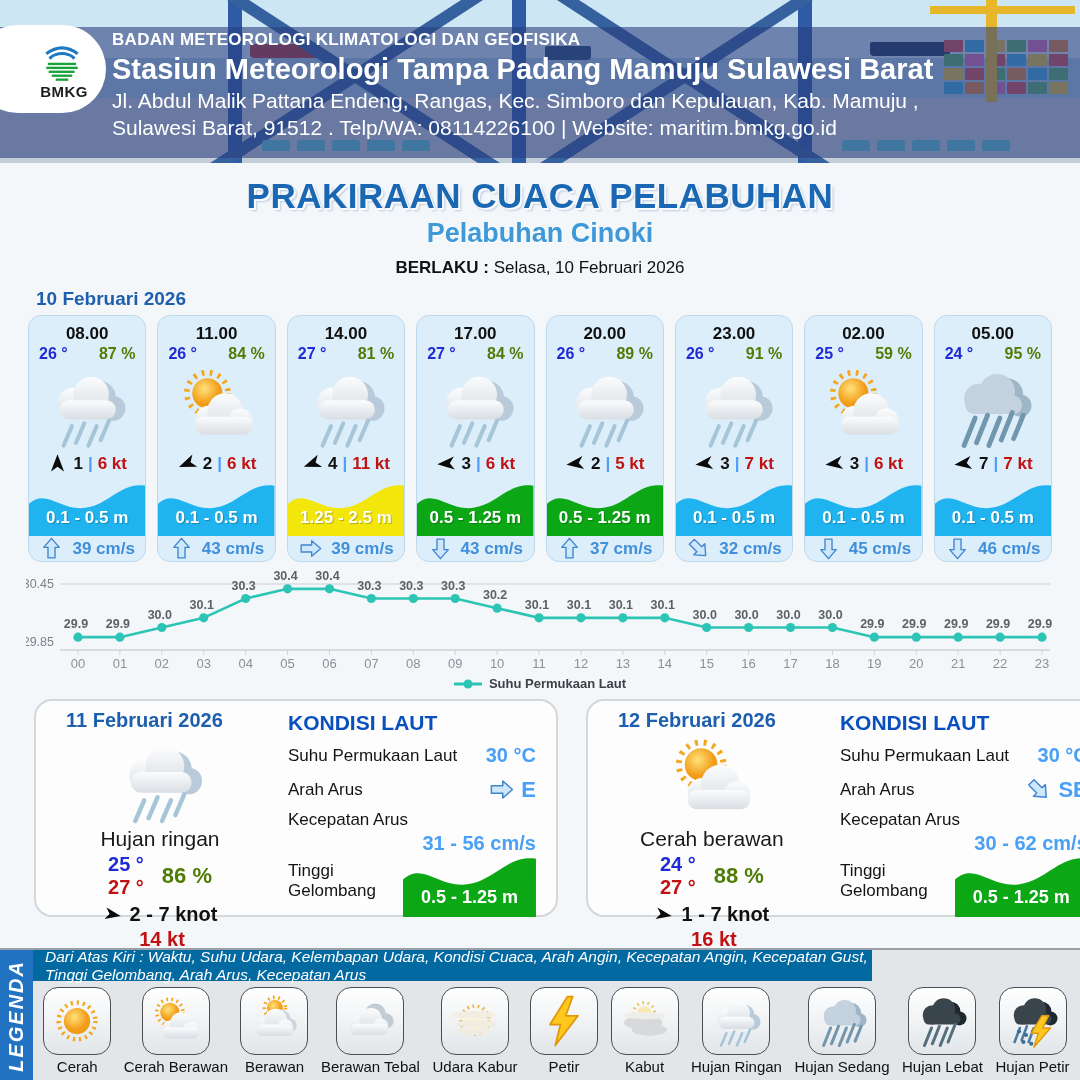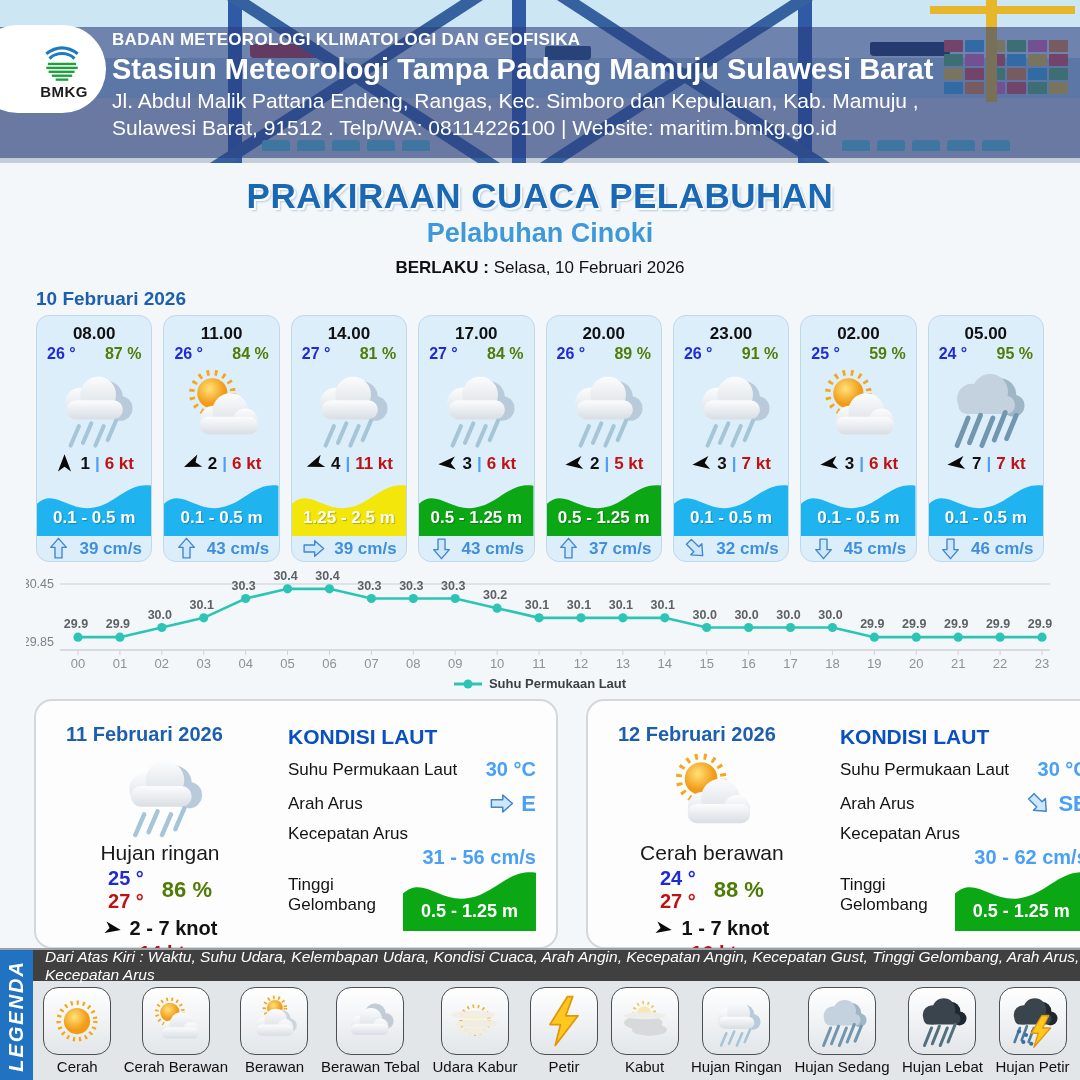--- a/index.html
+++ b/index.html
@@ -33,21 +33,21 @@
   
   .title-main { text-align:center; margin-top:13px; font-size:35px; font-weight:800; color:#1a67b4; letter-spacing:.5px;
                 text-shadow:2px 2px 0 rgba(255,255,255,.9), 3px 3px 2px rgba(140,170,200,.55); }
   .title-sub  { text-align:center; font-size:27px; font-weight:bold; color:#3f98d8; margin-top:2px;
                 text-shadow:1px 1px 0 rgba(255,255,255,.8); }
   .validity { display:flex; justify-content:center; gap:56px; margin-top:9px; font-size:17px; color:#111; }
   .validity b { font-weight:bold; }
   .fdate { margin:10px 0 5px 36px; font-size:19px; font-weight:bold; color:#1d5fae; }
 
   
-  .cards { display:flex; gap:11px; margin:0 36px; }
+  .cards { display:flex; gap:11px; margin:0 28px; }
   .hcard { flex:1; height:247px; background:#ddeefb; border:1.5px solid #bed8ec; border-radius:13px; overflow:hidden;
            display:flex; flex-direction:column; }
   .h-time { text-align:center; font-size:17px; font-weight:bold; color:#101010; margin-top:8px; }
   .h-th { display:flex; justify-content:space-between; padding:1px 10px 0 10px; font-size:16px; font-weight:bold; }
   .h-temp { color:#1f2bd4; } .h-hum { color:#4e7c05; }
   .h-icon { height:90px; display:flex; align-items:center; justify-content:center; }
   .h-icon svg { width:88px; height:88px; }
   .h-wind { display:flex; align-items:center; justify-content:center; gap:5px; height:28px; font-size:17px; font-weight:bold; }
   .warrow { width:21px; height:21px; }
   .h-wnum { color:#111; } .h-sep { color:#4f9df5; font-weight:bold; } .h-wkt { color:#c01212; }
@@ -58,21 +58,21 @@
   .h-cur { display:flex; align-items:center; justify-content:center; gap:8px; flex:1; }
   .carrow { width:25px; height:25px; }
   .h-curval { font-size:17px; font-weight:bold; color:#3f8fdb; }
 
   
   .chart-wrap { margin:4px 26px 0 26px; }
   .chart-legend { display:flex; justify-content:center; align-items:center; gap:7px; margin-top:0px; font-size:13px; color:#3c4146; font-weight:bold; }
 
   
   .days { display:flex; gap:28px; margin:8px 34px 0 34px; }
-  .dcard { flex:1; height:250px; background:#fdfdfd; border:2px solid #d4d8db; border-radius:18px; display:flex; padding:22px 14px; }
+  .dcard { flex:1; height:218px; background:#fdfdfd; border:2px solid #d4d8db; border-radius:18px; display:flex; padding:8px 14px; }
   .d-left { width:220px; display:flex; flex-direction:column; align-items:center; }
   .d-date { align-self:flex-start; margin-left:16px; font-size:20px; font-weight:bold; color:#1d5fae; }
   .d-icon svg { width:95px; height:95px; }
   .d-cond { font-size:21px; color:#1a1a1a; margin-top:-4px; }
   .d-th { display:flex; align-items:center; gap:18px; margin-top:2px; }
   .d-temps { display:flex; flex-direction:column; }
   .d-tmin { color:#1f2bd4; font-size:20px; font-weight:bold; }
   .d-tmax { color:#c01212; font-size:20px; font-weight:bold; }
   .d-hum { color:#4e7c05; font-size:22px; font-weight:bold; }
   .d-wind { display:flex; align-items:center; gap:8px; margin-top:4px; font-size:20px; font-weight:bold; color:#111; }
@@ -89,21 +89,21 @@
   .sea-waverow { display:flex; justify-content:space-between; align-items:flex-start; margin-top:6px; }
   .wave-badge { position:relative; width:160px; height:66px; margin-top:-10px; }
   .wave-badge svg { position:absolute; inset:0; width:100%; height:100%; }
   .wave-badge span { position:absolute; left:0; right:0; bottom:9px; text-align:center; color:#fff; font-size:18px; font-weight:bold; }
 
   
   .legend { position:absolute; left:0; bottom:0; width:1080px; height:132px; background:#e3e6e8; border-top:2px solid #9aa0a6; }
   .legend-bar { position:absolute; left:0; top:0; width:33px; height:132px; background:#2173c2; display:flex; align-items:center; justify-content:center; }
   .legend-bar span { color:#fff; font-weight:bold; font-style:italic; font-size:20px; letter-spacing:2px;
                      writing-mode:vertical-rl; transform:rotate(180deg); }
-  .legend-caption { position:absolute; left:33px; top:0; width:1047px; height:31px; background:#404040; color:#fff;
+  .legend-caption { position:absolute; left:33px; top:0; width:839px; height:31px; background:#0369a1; color:#fff;
                     font-style:italic; font-size:15.5px; display:flex; align-items:center; padding-left:12px; }
   .legend-items { position:absolute; left:33px; top:31px; width:1047px; height:101px; display:flex; justify-content:space-around; padding:0 4px; }
   .litem { display:flex; flex-direction:column; align-items:center; padding-top:6px; }
   .libox { width:68px; height:68px; border:1.5px solid #4a4f54; border-radius:15px; background:linear-gradient(#ffffff,#e2e6e9);
            display:flex; align-items:center; justify-content:center; }
   .libox svg { width:56px; height:56px; }
   .lilabel { font-size:15px; color:#111; margin-top:3px; white-space:nowrap; }
 </style>
 </head>
 <body>

